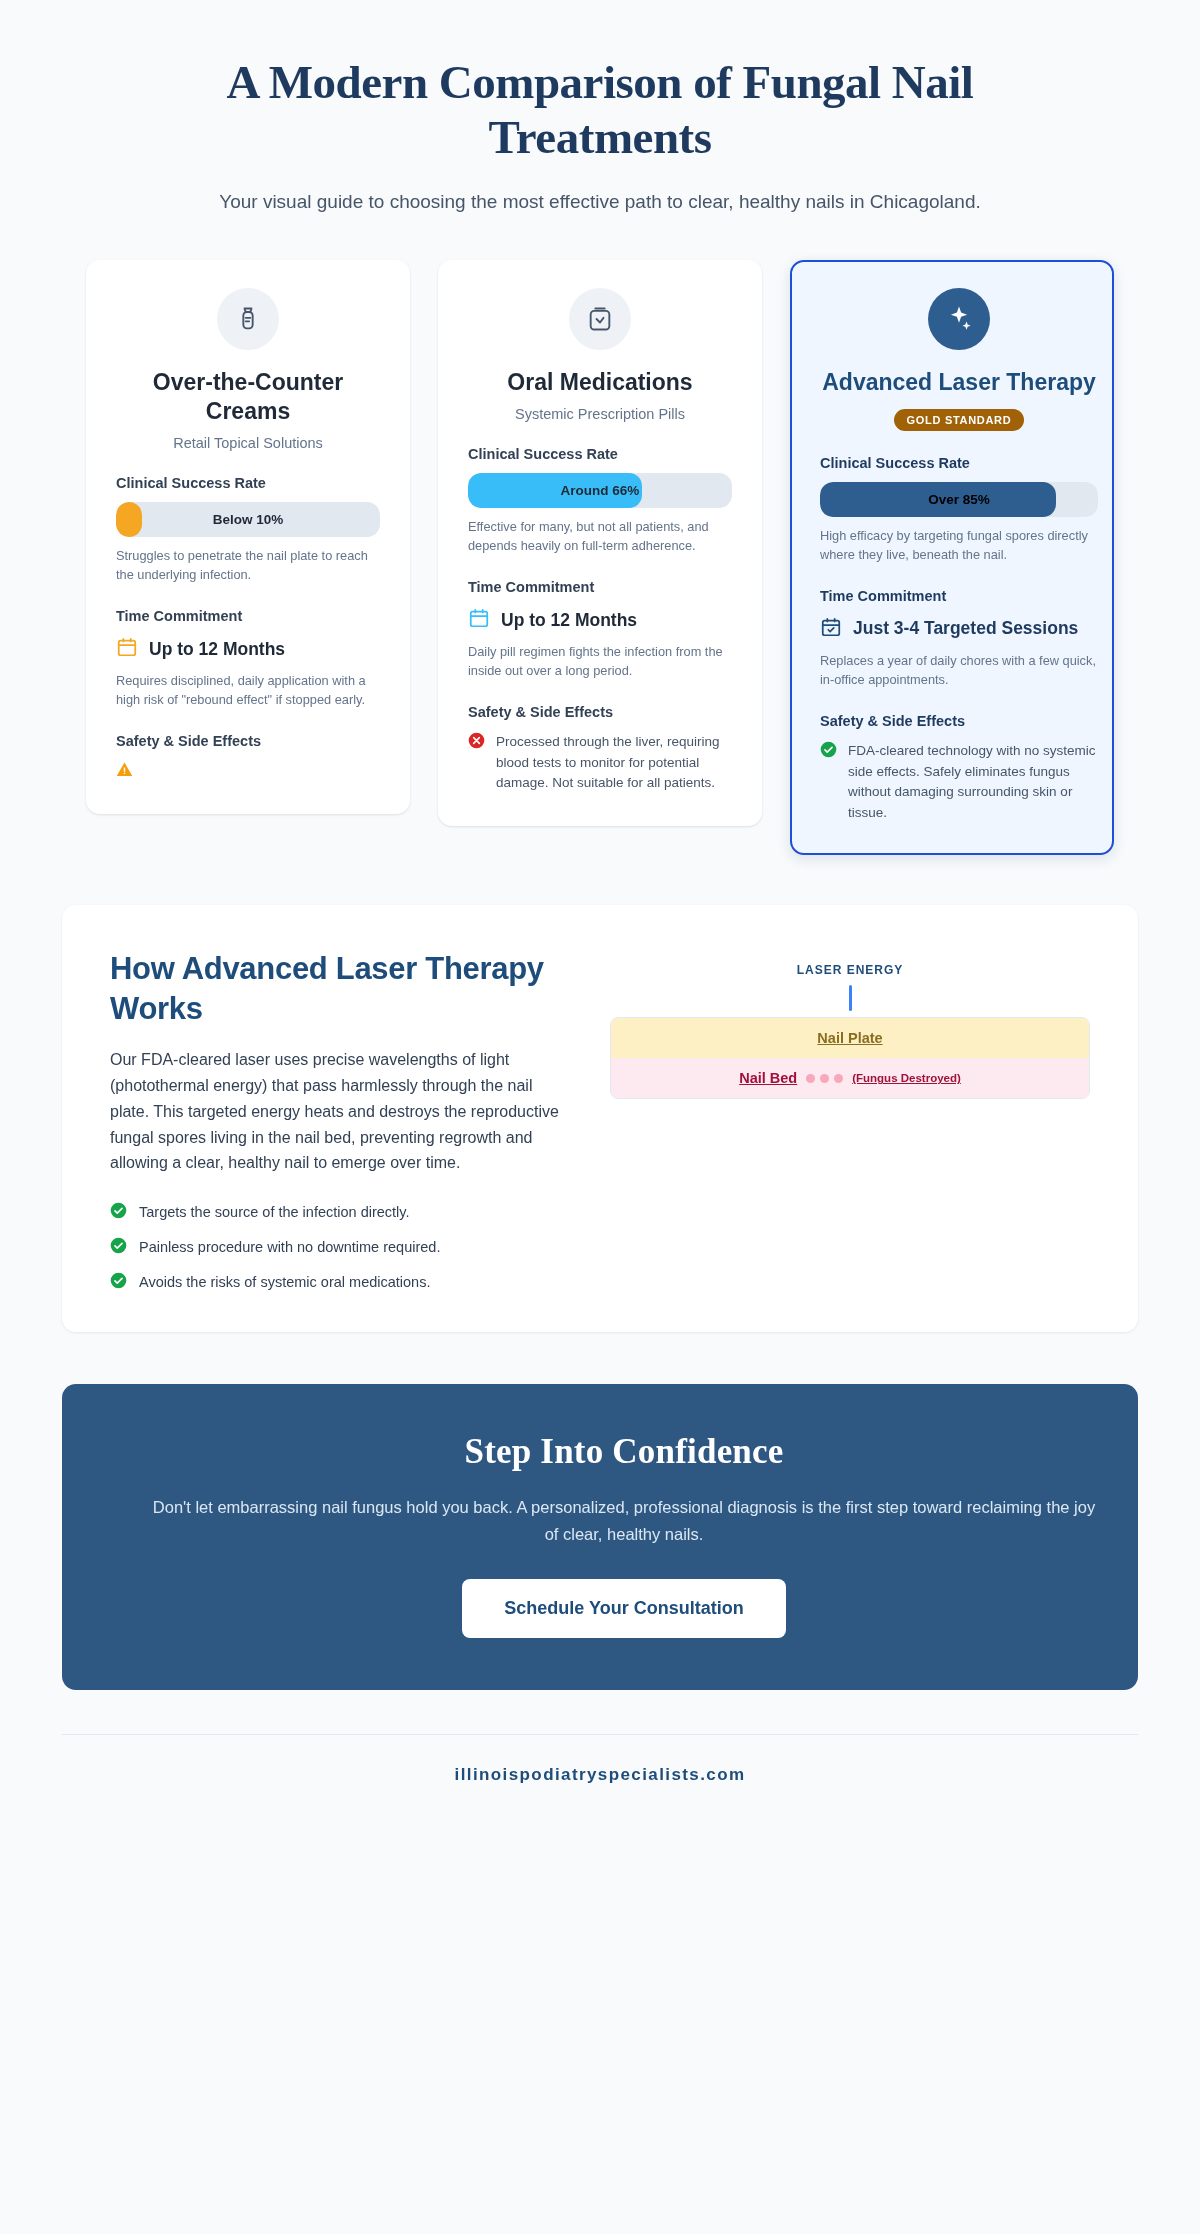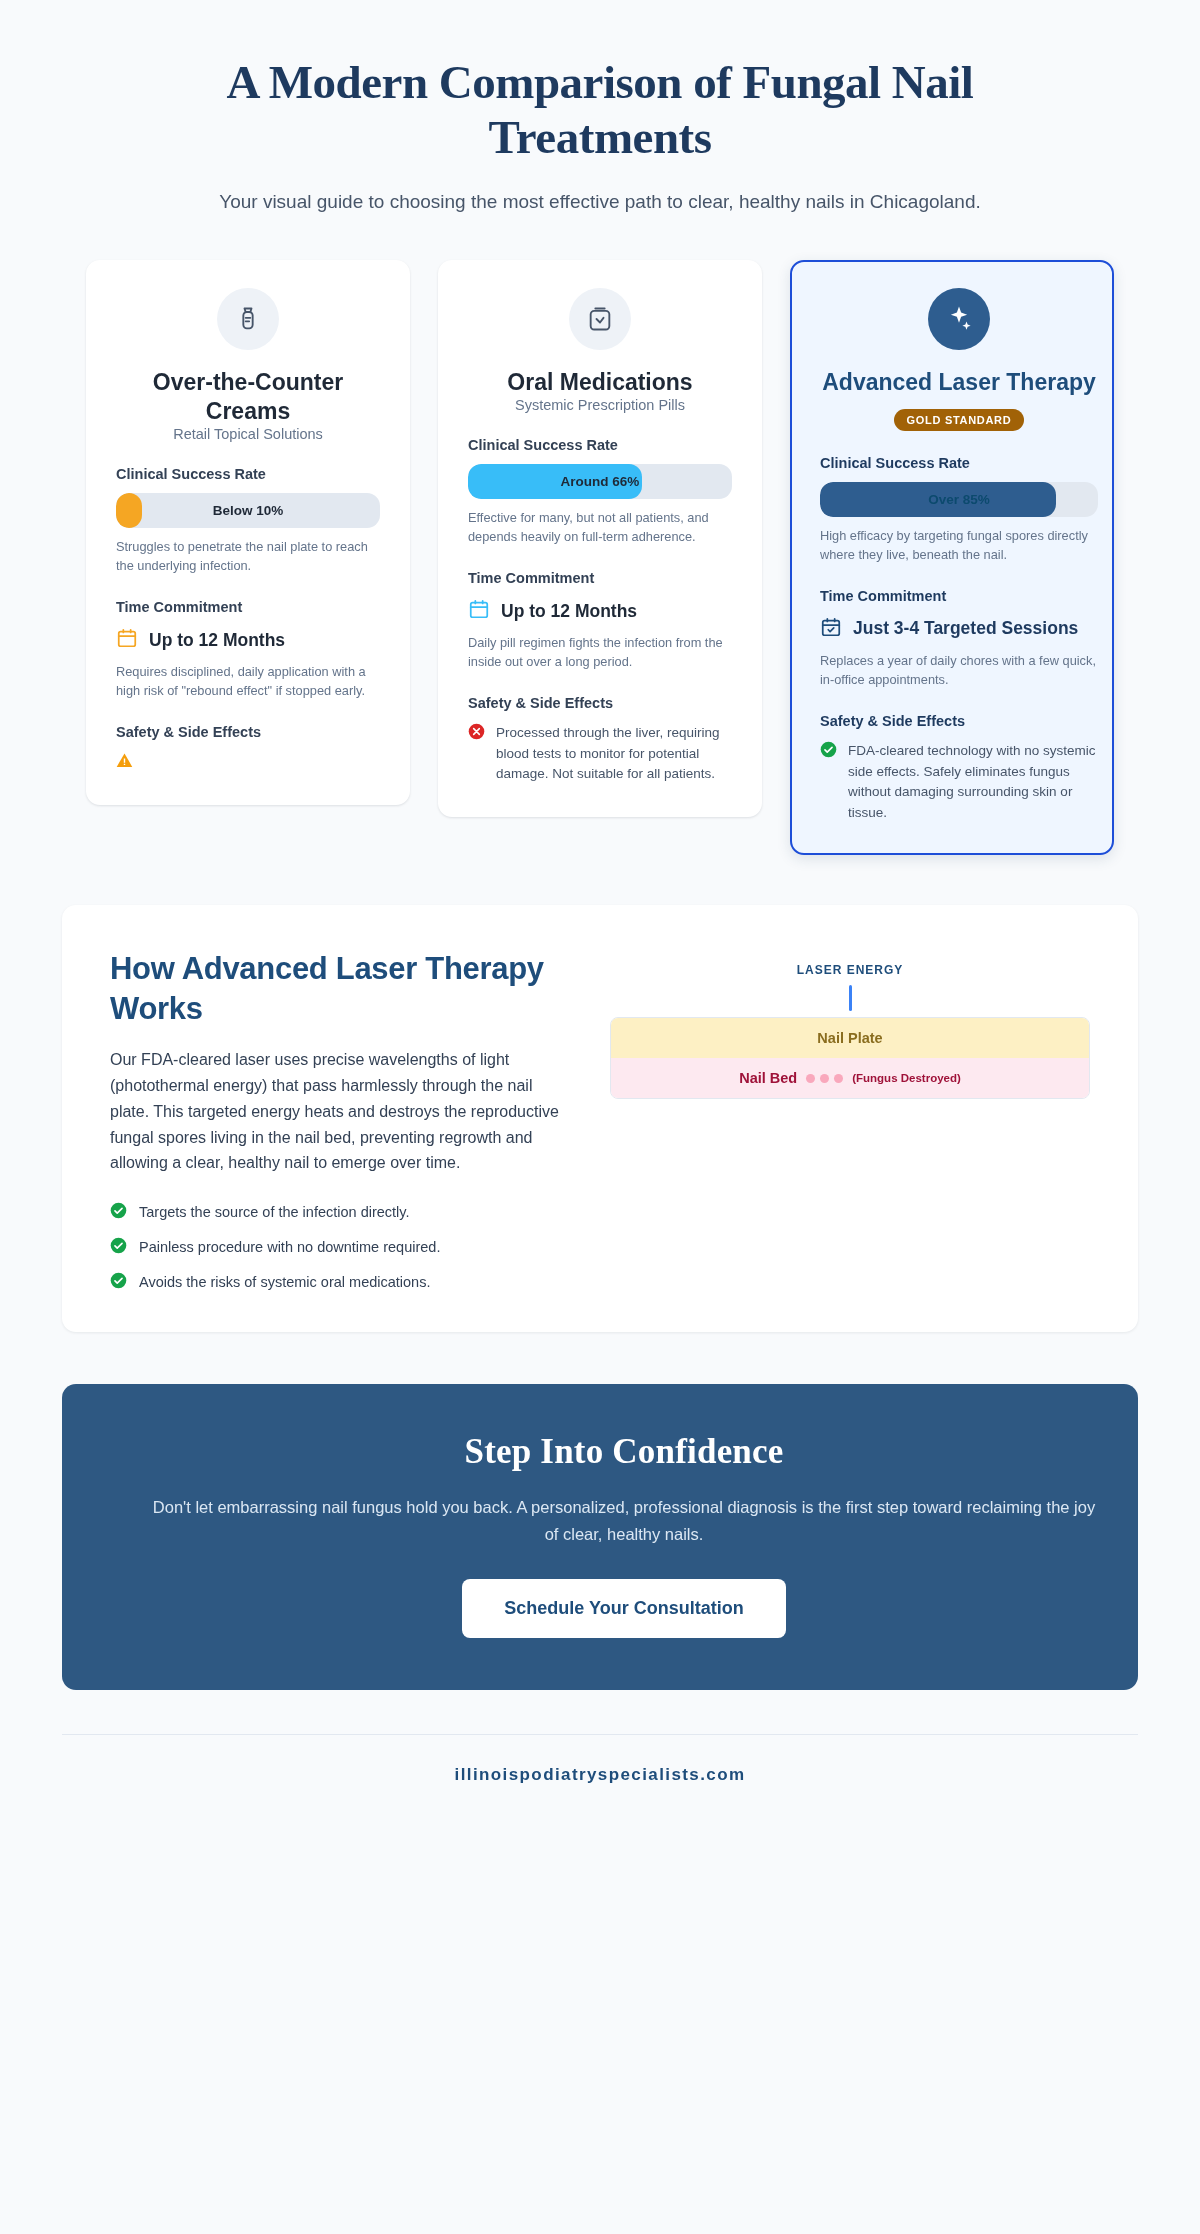--- a/index.html
+++ b/index.html
@@ -70,20 +70,21 @@
   .card-title {
     margin-top: 18px;
     text-align: center;
     font-size: 23px;
     font-weight: bold;
     line-height: 1.25;
     color: #1f2937;
   }
   .card.highlight .card-title { color: #1e4d7b; }
   .card-sub {
+    margin-top: 9px;
     text-align: center;
     font-size: 14.5px;
     color: #64748b;
   }
   .badge {
     display: block;
     width: fit-content;
     margin: 12px auto 0 auto;
     background: #a16207;
     color: #ffffff;
@@ -197,20 +198,21 @@
     margin-top: 6px;
     border-radius: 8px;
     overflow: hidden;
     border: 1px solid #e2e8f0;
   }
   .layer {
     height: 40px;
     display: flex; align-items: center; justify-content: center;
     font-size: 14.5px; font-weight: bold;
     gap: 9px;
+    text-decoration: underline;
   }
   .spores { display: flex; gap: 5px; align-items: center; }
   .spore { width: 9px; height: 9px; border-radius: 50%; background: #f9a8bc; display:block; }
   .fungus-note { font-size: 11.5px; font-weight: bold; color: #9f1239; }
 
   
   .cta {
     margin: 52px 62px 0 62px;
     background: #2e5882;
     border-radius: 14px;
@@ -357,21 +359,21 @@
           <path d="M12 2l1.7 4.8L18.5 8.5 13.7 10.2 12 15l-1.7-4.8L5.5 8.5l4.8-1.7z"></path>
           <path d="M18 14l.9 2.4 2.4.9-2.4.9-.9 2.4-.9-2.4-2.4-.9 2.4-.9z"></path>
         </svg>
       </div>
       <div class="card-title">Advanced Laser Therapy</div>
       <div class="badge">GOLD STANDARD</div>
 
       <div class="section-label">Clinical Success Rate</div>
       <div class="bar-track">
         <div class="bar-fill" id="fill2" style="width: 85%; background: rgb(46, 93, 143);"></div>
-        <div class="bar-text" style="color:#0c4a6e">Over 85%</div>
+        <div class="bar-text" style="color:#000000">Over 85%</div>
       </div>
       <div class="bar-note">High efficacy by targeting fungal spores directly where they live, beneath the nail.</div>
 
       <div class="section-label">Time Commitment</div>
       <div class="time-row">
         <span>
           <svg width="22" height="22" viewBox="0 0 24 24" fill="none" stroke="#1e4d7b" stroke-width="1.9" stroke-linecap="round" stroke-linejoin="round">
             <rect x="3" y="5" width="18" height="16" rx="2"></rect>
               <path d="M3 10h18M8 3v3M16 3v3"></path>
               <path d="M9 15l2 2 4-4"></path>

